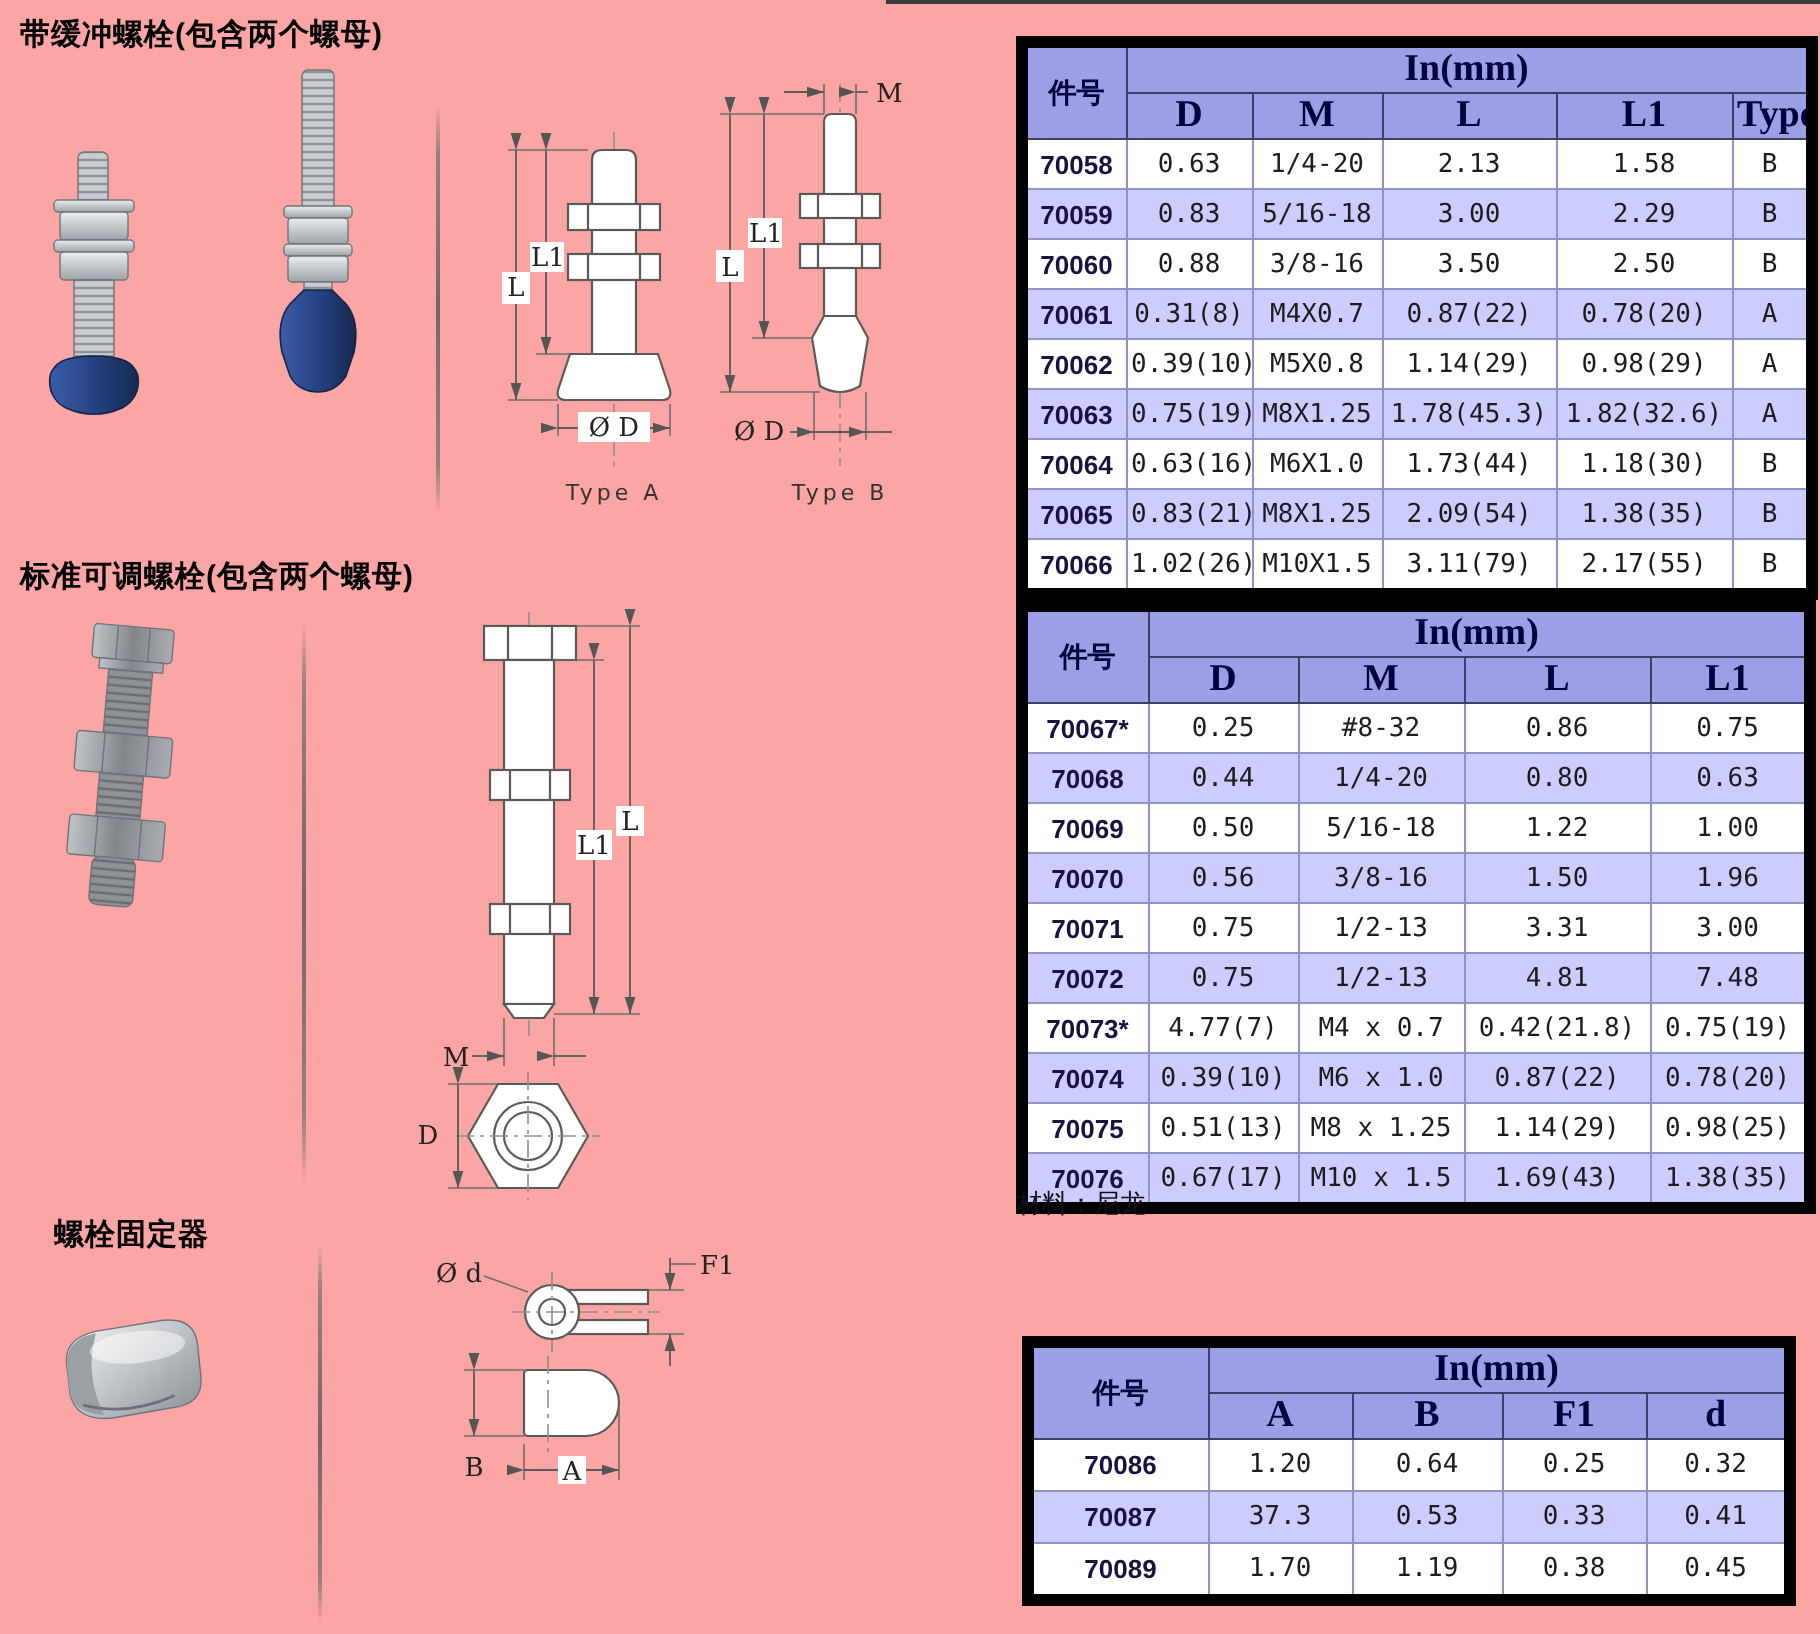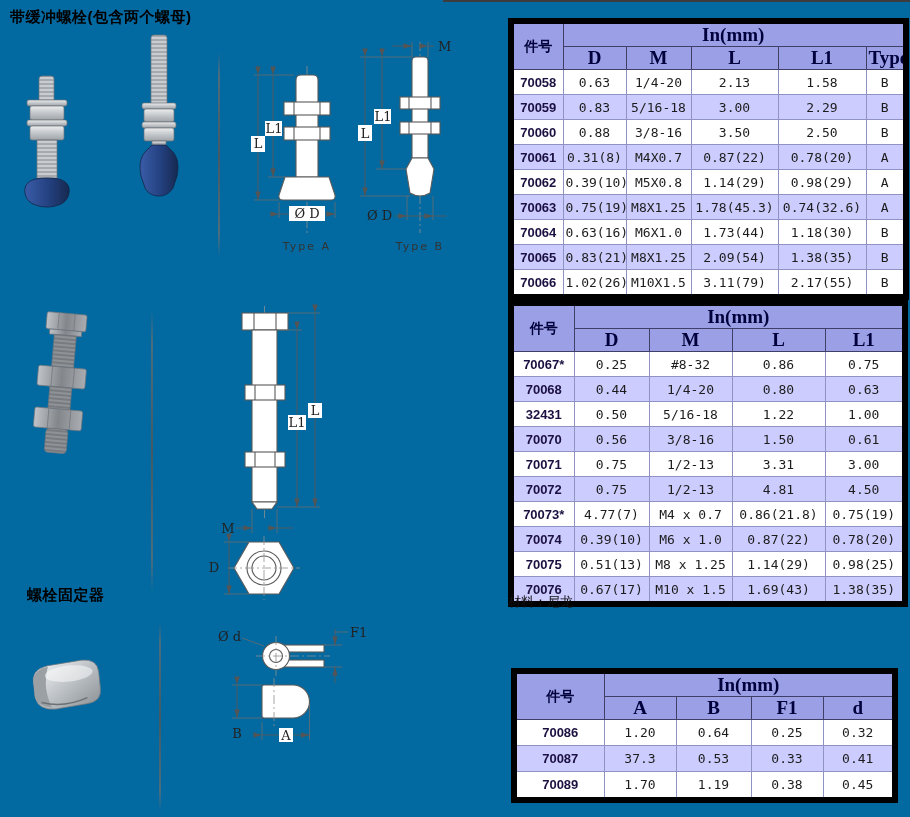--- a/index.html
+++ b/index.html
@@ -1,16 +1,16 @@
 <!DOCTYPE html>
 <html><head>
 <meta charset="utf-8">
 <style>
   html,body{margin:0;padding:0;background:#fff;}
-  .page{position:relative;width:910px;height:817px;background:#0369a1;overflow:hidden;
+  .page{position:relative;width:910px;height:817px;background:#fca5a5;overflow:hidden;
         font-family:"Liberation Sans",sans-serif;}
   .top-edge{position:absolute;left:443px;top:0;width:467px;height:2px;background:#3c3c3c;}
   .sec-h{position:absolute;font-weight:bold;font-size:15px;color:#000;letter-spacing:.5px;white-space:nowrap;}
   .vline{position:absolute;width:2px;
          background:linear-gradient(to bottom,rgba(130,130,130,0),rgba(110,110,110,.7) 12%,rgba(85,85,85,.8) 50%,rgba(110,110,110,.7) 88%,rgba(130,130,130,0));}
   .footnote{position:absolute;font-size:13px;color:#111;white-space:nowrap;}
 
   
   table.spec{position:absolute;border-collapse:collapse;table-layout:fixed;background:#fff;
              border:6px solid #000000;}
@@ -234,21 +234,21 @@
           <td>M5X0.8</td>
           <td>1.14(29)</td>
           <td>0.98(29)</td>
           <td>A</td>
         </tr>
         <tr>
           <th>70063</th>
           <td>0.75(19)</td>
           <td>M8X1.25</td>
           <td>1.78(45.3)</td>
-          <td>0.74(32.6)</td>
+          <td>1.82(32.6)</td>
           <td>A</td>
         </tr>
         <tr>
           <th>70064</th>
           <td>0.63(16)</td>
           <td>M6X1.0</td>
           <td>1.73(44)</td>
           <td>1.18(30)</td>
           <td>B</td>
         </tr>
@@ -264,20 +264,21 @@
           <th>70066</th>
           <td>1.02(26)</td>
           <td>M10X1.5</td>
           <td>3.11(79)</td>
           <td>2.17(55)</td>
           <td>B</td>
         </tr>
       </tbody>
     </table>
 
+  <div class="sec-h" style="left:10px;top:279px;">标准可调螺栓(包含两个螺母)</div>
 
   <svg style="position:absolute;left:15px;top:305px;" width="90" height="170" viewBox="0 0 90 170">
     <g transform="rotate(5 45 80)">
       <rect class="ph" x="26" y="8" width="40" height="17" rx="2" fill="url(#dsteel)"></rect>
       <line class="ph" x1="38" y1="8" x2="38" y2="25" stroke="#5a5e62"></line>
       <line class="ph" x1="54" y1="8" x2="54" y2="25" stroke="#5a5e62"></line>
       <rect class="ph" x="30" y="25" width="32" height="5" fill="url(#dsteel)"></rect>
       <rect class="ph" x="35" y="30" width="22" height="32" fill="url(#thrD)"></rect>
       <rect class="ph" x="22" y="62" width="48" height="20" rx="2" fill="url(#dsteel)"></rect>
       <line class="ph" x1="36" y1="62" x2="36" y2="82" stroke="#5a5e62"></line>
@@ -361,52 +362,52 @@
           <td>0.75</td>
         </tr>
         <tr>
           <th>70068</th>
           <td>0.44</td>
           <td>1/4-20</td>
           <td>0.80</td>
           <td>0.63</td>
         </tr>
         <tr>
-          <th>32431</th>
+          <th>70069</th>
           <td>0.50</td>
           <td>5/16-18</td>
           <td>1.22</td>
           <td>1.00</td>
         </tr>
         <tr>
           <th>70070</th>
           <td>0.56</td>
           <td>3/8-16</td>
           <td>1.50</td>
-          <td>0.61</td>
+          <td>1.96</td>
         </tr>
         <tr>
           <th>70071</th>
           <td>0.75</td>
           <td>1/2-13</td>
           <td>3.31</td>
           <td>3.00</td>
         </tr>
         <tr>
           <th>70072</th>
           <td>0.75</td>
           <td>1/2-13</td>
           <td>4.81</td>
-          <td>4.50</td>
+          <td>7.48</td>
         </tr>
         <tr>
           <th>70073*</th>
           <td>4.77(7)</td>
           <td>M4 x 0.7</td>
-          <td>0.86(21.8)</td>
+          <td>0.42(21.8)</td>
           <td>0.75(19)</td>
         </tr>
         <tr>
           <th>70074</th>
           <td>0.39(10)</td>
           <td>M6 x 1.0</td>
           <td>0.87(22)</td>
           <td>0.78(20)</td>
         </tr>
         <tr>
@@ -421,21 +422,21 @@
           <td>0.67(17)</td>
           <td>M10 x 1.5</td>
           <td>1.69(43)</td>
           <td>1.38(35)</td>
         </tr>
       </tbody>
     </table>
 
   <div class="footnote" style="left:508px;top:593px;text-align:right;">材料：尼龙</div>
 
-  <div class="sec-h" style="left:10px;top:586px;padding-left:17px;">螺栓固定器</div>
+  <div class="sec-h" style="left:10px;top:608px;padding-left:17px;">螺栓固定器</div>
 
   <svg style="position:absolute;left:20px;top:648px;" width="90" height="80" viewBox="0 0 90 80">
     <g transform="rotate(-6 45 38)">
       <path class="ph" d="M14,34 Q12,18 30,16 L64,14 Q80,14 80,28 L80,44 Q80,58 64,58 L34,60 Q16,60 14,46 Z" fill="url(#clipG)"></path>
       <path d="M14,34 Q13,22 24,18 L30,17 Q22,38 30,58 L30,58 Q16,56 14,46 Z" fill="#9ba0a5" stroke="none"></path>
       <ellipse cx="50" cy="26" rx="24" ry="8" fill="rgba(255,255,255,.5)"></ellipse>
       <path d="M20,52 Q42,60 66,52" stroke="#6b7075" stroke-width="1.4" fill="none"></path>
     </g>
   </svg>
 

